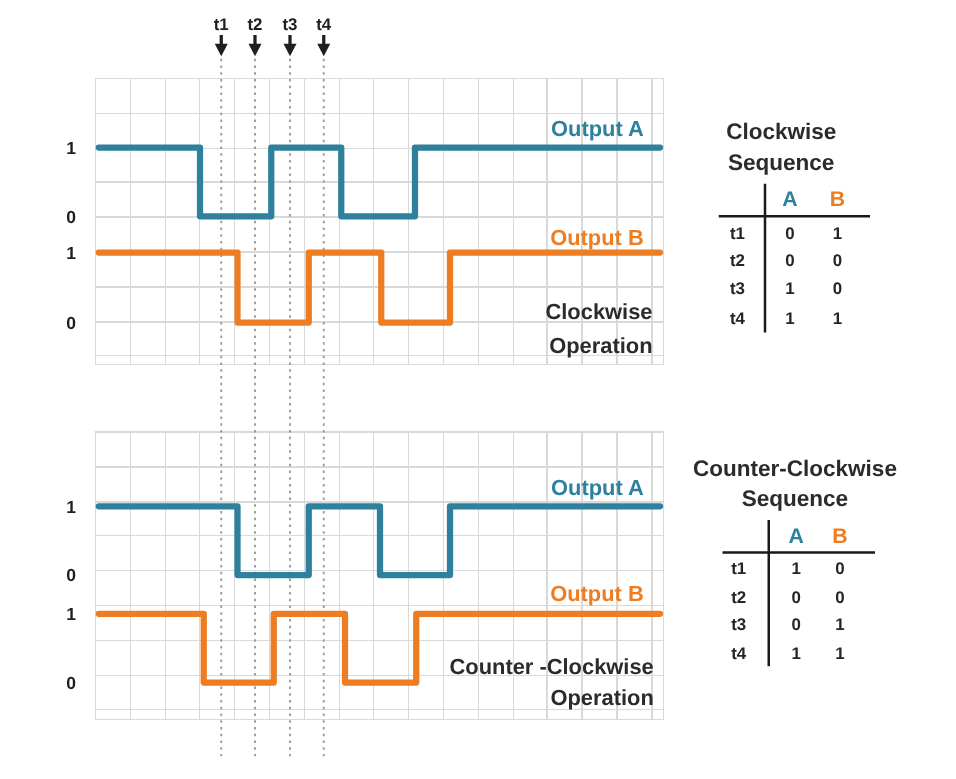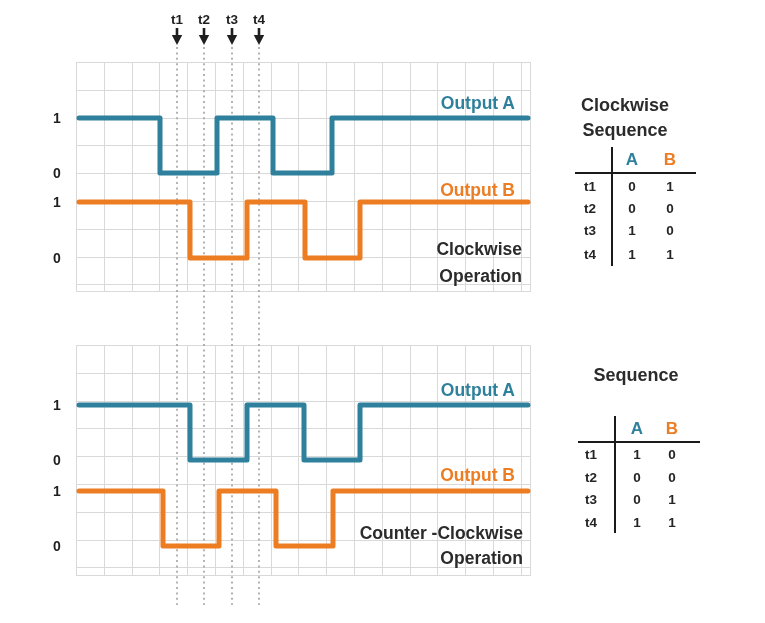--- a/index.html
+++ b/index.html
@@ -130,20 +130,21 @@
     <text class="t-title" x="523" y="539" text-anchor="end">Counter -Clockwise</text>
     <text class="t-title" x="523" y="564" text-anchor="end">Operation</text>
   </svg>
 
   
   <div class="tbl-title" style="left:545px;top:93px;width:160px;line-height:25px;">
     <div>Clockwise</div>
     <div>Sequence</div>
   </div>
   <div class="tbl-title" style="left:546px;top:363px;width:180px;line-height:24px;">
+    <div>Counter-Clockwise</div>
     <div>Sequence</div>
   </div>
 
   <div id="tables-layer">
       <div class="tbl-rule" style="left: 611px; top: 147px; width: 2px; height: 119px;"></div>
       <div class="tbl-rule" style="left: 575px; top: 172px; width: 121px; height: 2px;"></div>
       <div class="tbl-text tbl-header" style="left: 632px; top: 150px; color: rgb(47, 128, 156);">A</div>
       <div class="tbl-text tbl-header" style="left: 670px; top: 150px; color: rgb(236, 125, 35);">B</div>
       <div class="tbl-text tbl-cell" style="left: 590px; top: 179px;">t1</div>
       <div class="tbl-text tbl-cell" style="left: 632px; top: 179px;">0</div>

